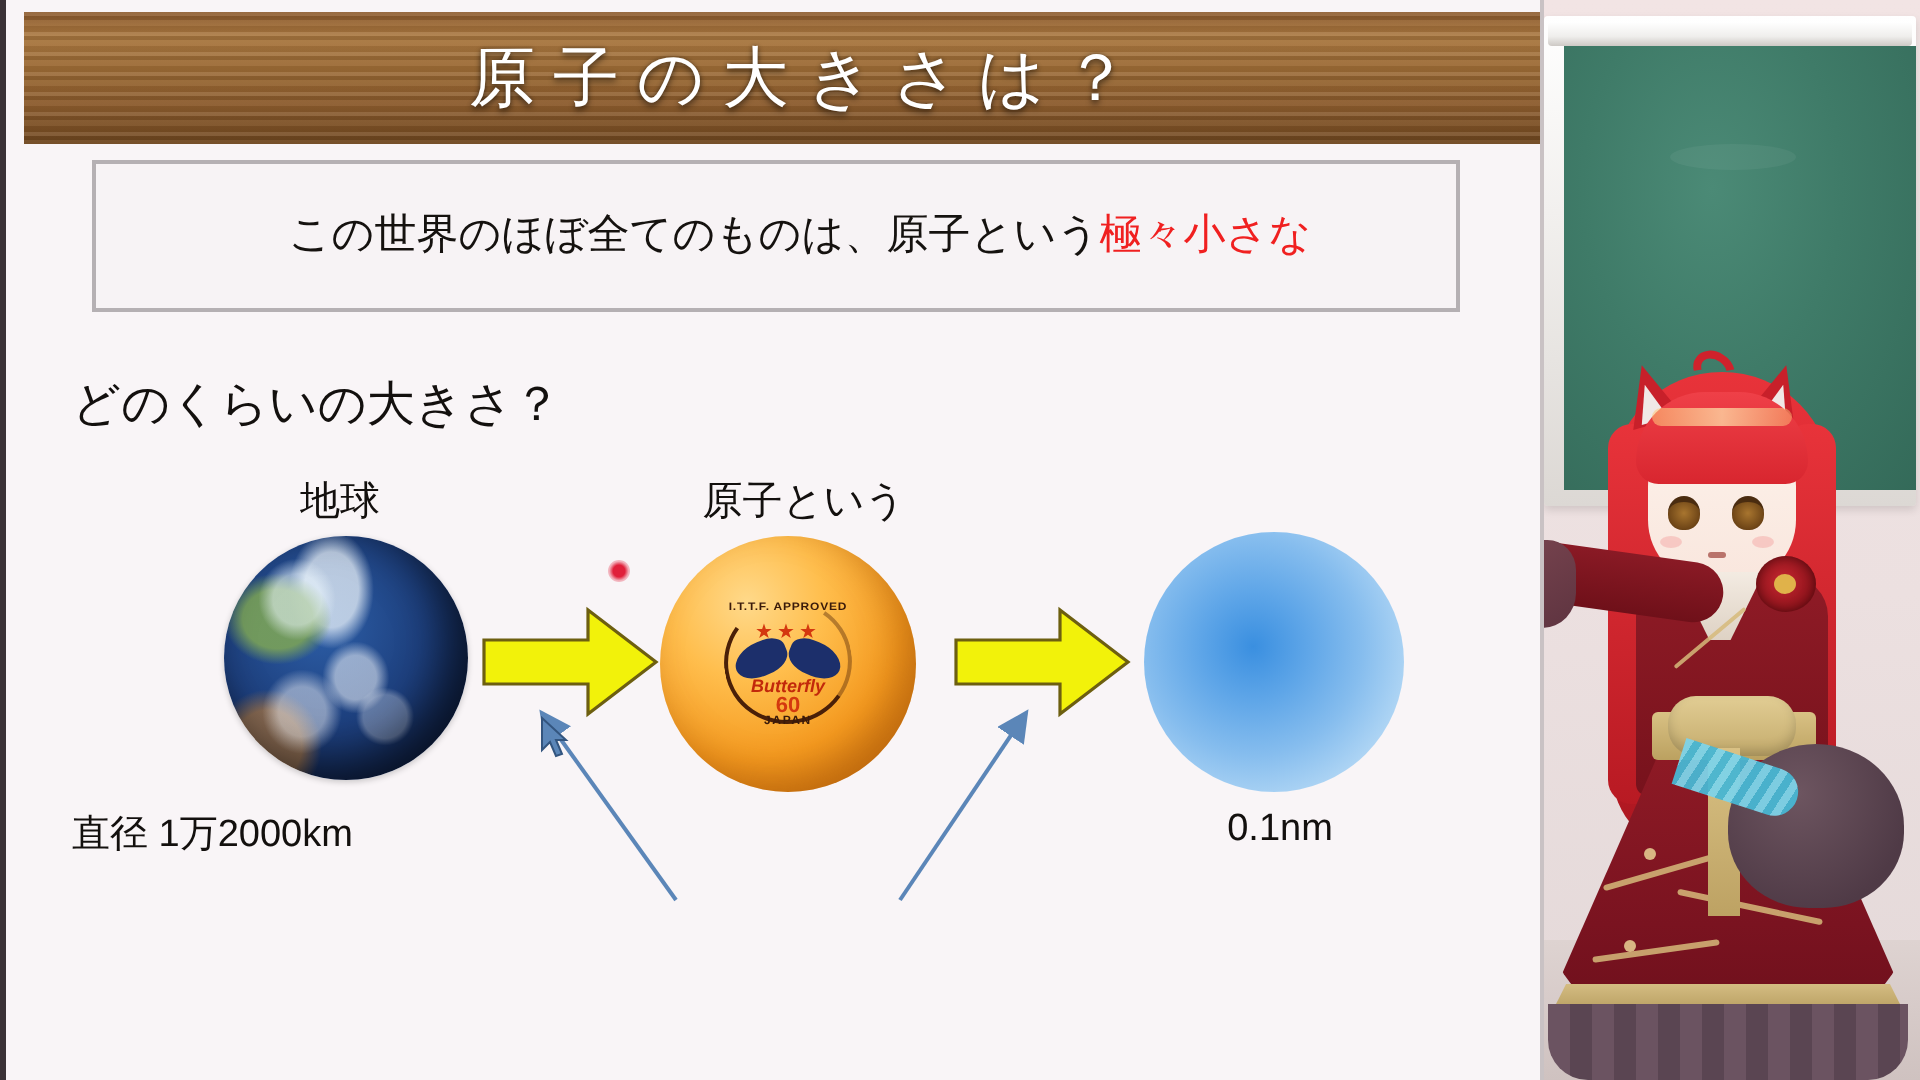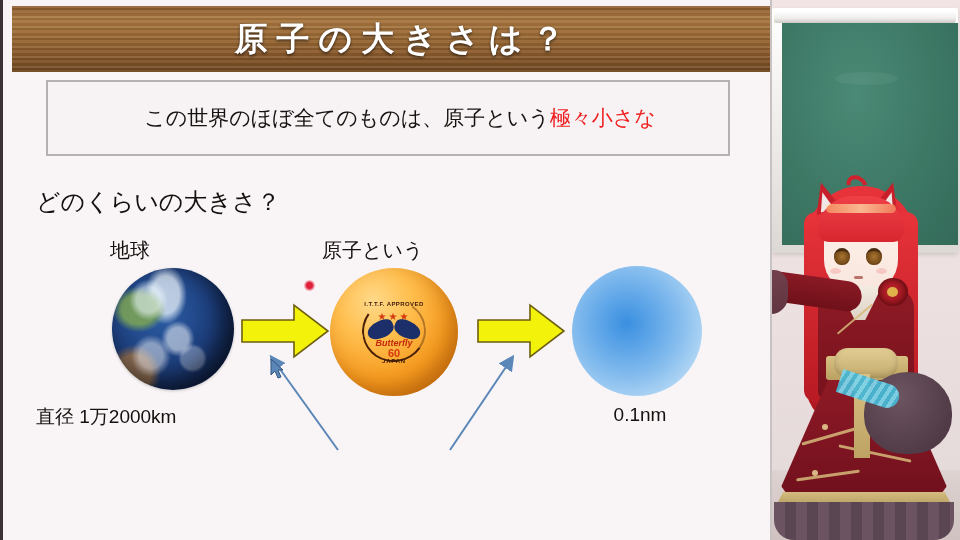--- a/index.html
+++ b/index.html
@@ -210,21 +210,21 @@
       repeating-linear-gradient(180deg,
         rgba(255,255,255,.10) 0 2px,
         rgba(0,0,0,.10) 2px 4px,
         rgba(255,255,255,.05) 4px 7px,
         rgba(0,0,0,.06) 7px 10px),
       linear-gradient(180deg, #8c5a2d 0%, #a9773f 18%, #9a6934 45%, #8a5a2c 72%, #6f471f 100%);
   }
   .title {
     position: absolute; left: 0; top: 0; width: 100%; height: 100%;
     display: flex; align-items: center; justify-content: center;
-    color: #ffffff; font-size: 33px; font-weight: 700; letter-spacing: 9px;
+    color: #ffffff; font-size: 33px; font-weight: 400; letter-spacing: 9px;
     text-shadow: 0 2px 3px rgba(0,0,0,.45), 0 0 2px rgba(0,0,0,.35);
     padding-left: 24px;
   }
   .subtitle-box {
     position: absolute; left: 46px; top: 80px; width: 684px; height: 76px;
     background: #f7f3f5;
     border: 2px solid #b5b0b3;
     display: flex; flex-direction: column;
     align-items: center; justify-content: center;
     line-height: 1.32;
@@ -233,21 +233,21 @@
   .sub-line { font-size: 21px; color: #15120f; white-space: nowrap; }
   .hl { color: #f02020; }
 
   .question {
     position: absolute; left: 36px; top: 186px;
     font-size: 24px; color: #13100e;
   }
 
   
   .item-label {
-    position: absolute; font-size: 20px; color: #13100e; 
+    position: absolute; font-size: 20px; color: #13100e; text-align: center;
   }
   .lbl-earth { left: 110px; top: 237px; width: 120px; }
   .lbl-ball  { left: 322px; top: 237px; width: 160px; }
   .lbl-atom  { left: 560px; top: 237px; width: 160px; }
 
   .value {
     position: absolute; font-size: 19px; color: #13100e; text-align: center;
   }
   .val-earth { left: 36px; top: 404px; width: 250px; text-align: left; }
   .val-ball  { left: 322px; top: 404px; width: 160px; }

